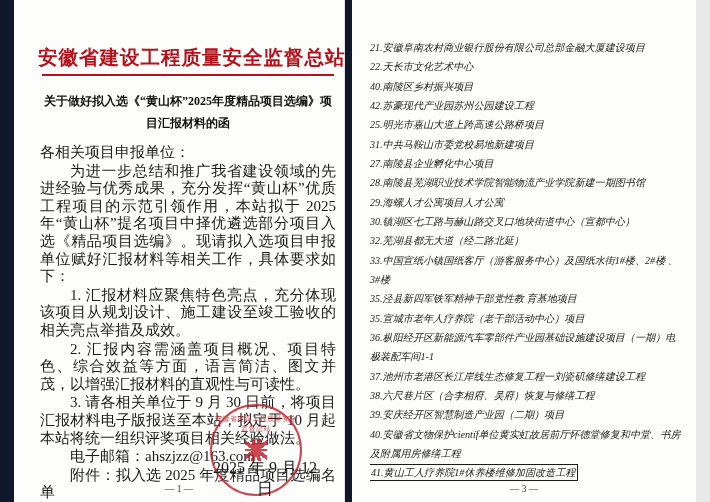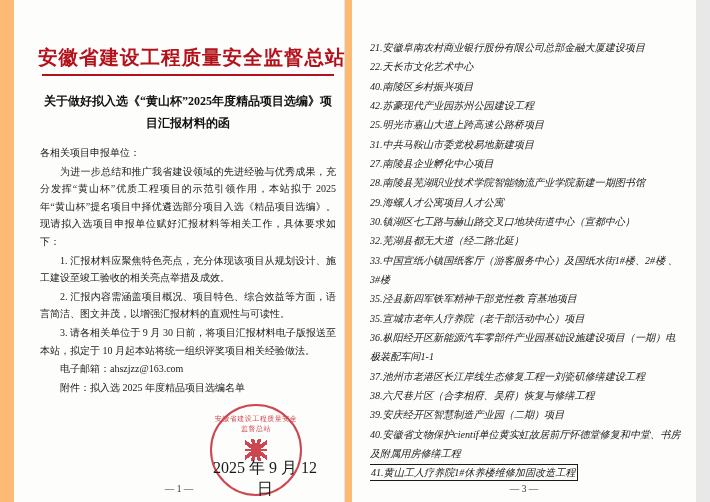--- a/index.html
+++ b/index.html
@@ -10,21 +10,21 @@
   body {
     width: 710px;
     height: 502px;
     font-family: "Liberation Serif", serif;
     overflow: hidden;
   }
   .page {
     position: relative;
     width: 659px;
     height: 502px;
-    background: #fdba74;
+    background: #0f172a;
     box-sizing: border-box;
   }
   .sheet {
     position: absolute;
     top: 0;
     bottom: 0;
     background: #fdfdfb;
   }
   .sheet-left {
     left: 14px;
@@ -66,21 +66,21 @@
     font-size: 12px;
     font-weight: bold;
     line-height: 22px;
     color: #111;
   }
   .body-text {
     position: absolute;
     top: 144px;
     left: 26px;
     width: 296px;
-    font-size: 10px;
+    font-size: 15px;
     line-height: 17.6px;
     color: #1a1a1a;
     text-align: justify;
   }
   .body-text p {
     margin: 0 0 1px 0;
   }
   .indent2 { text-indent: 2em; }
   .seal {
     position: absolute;

